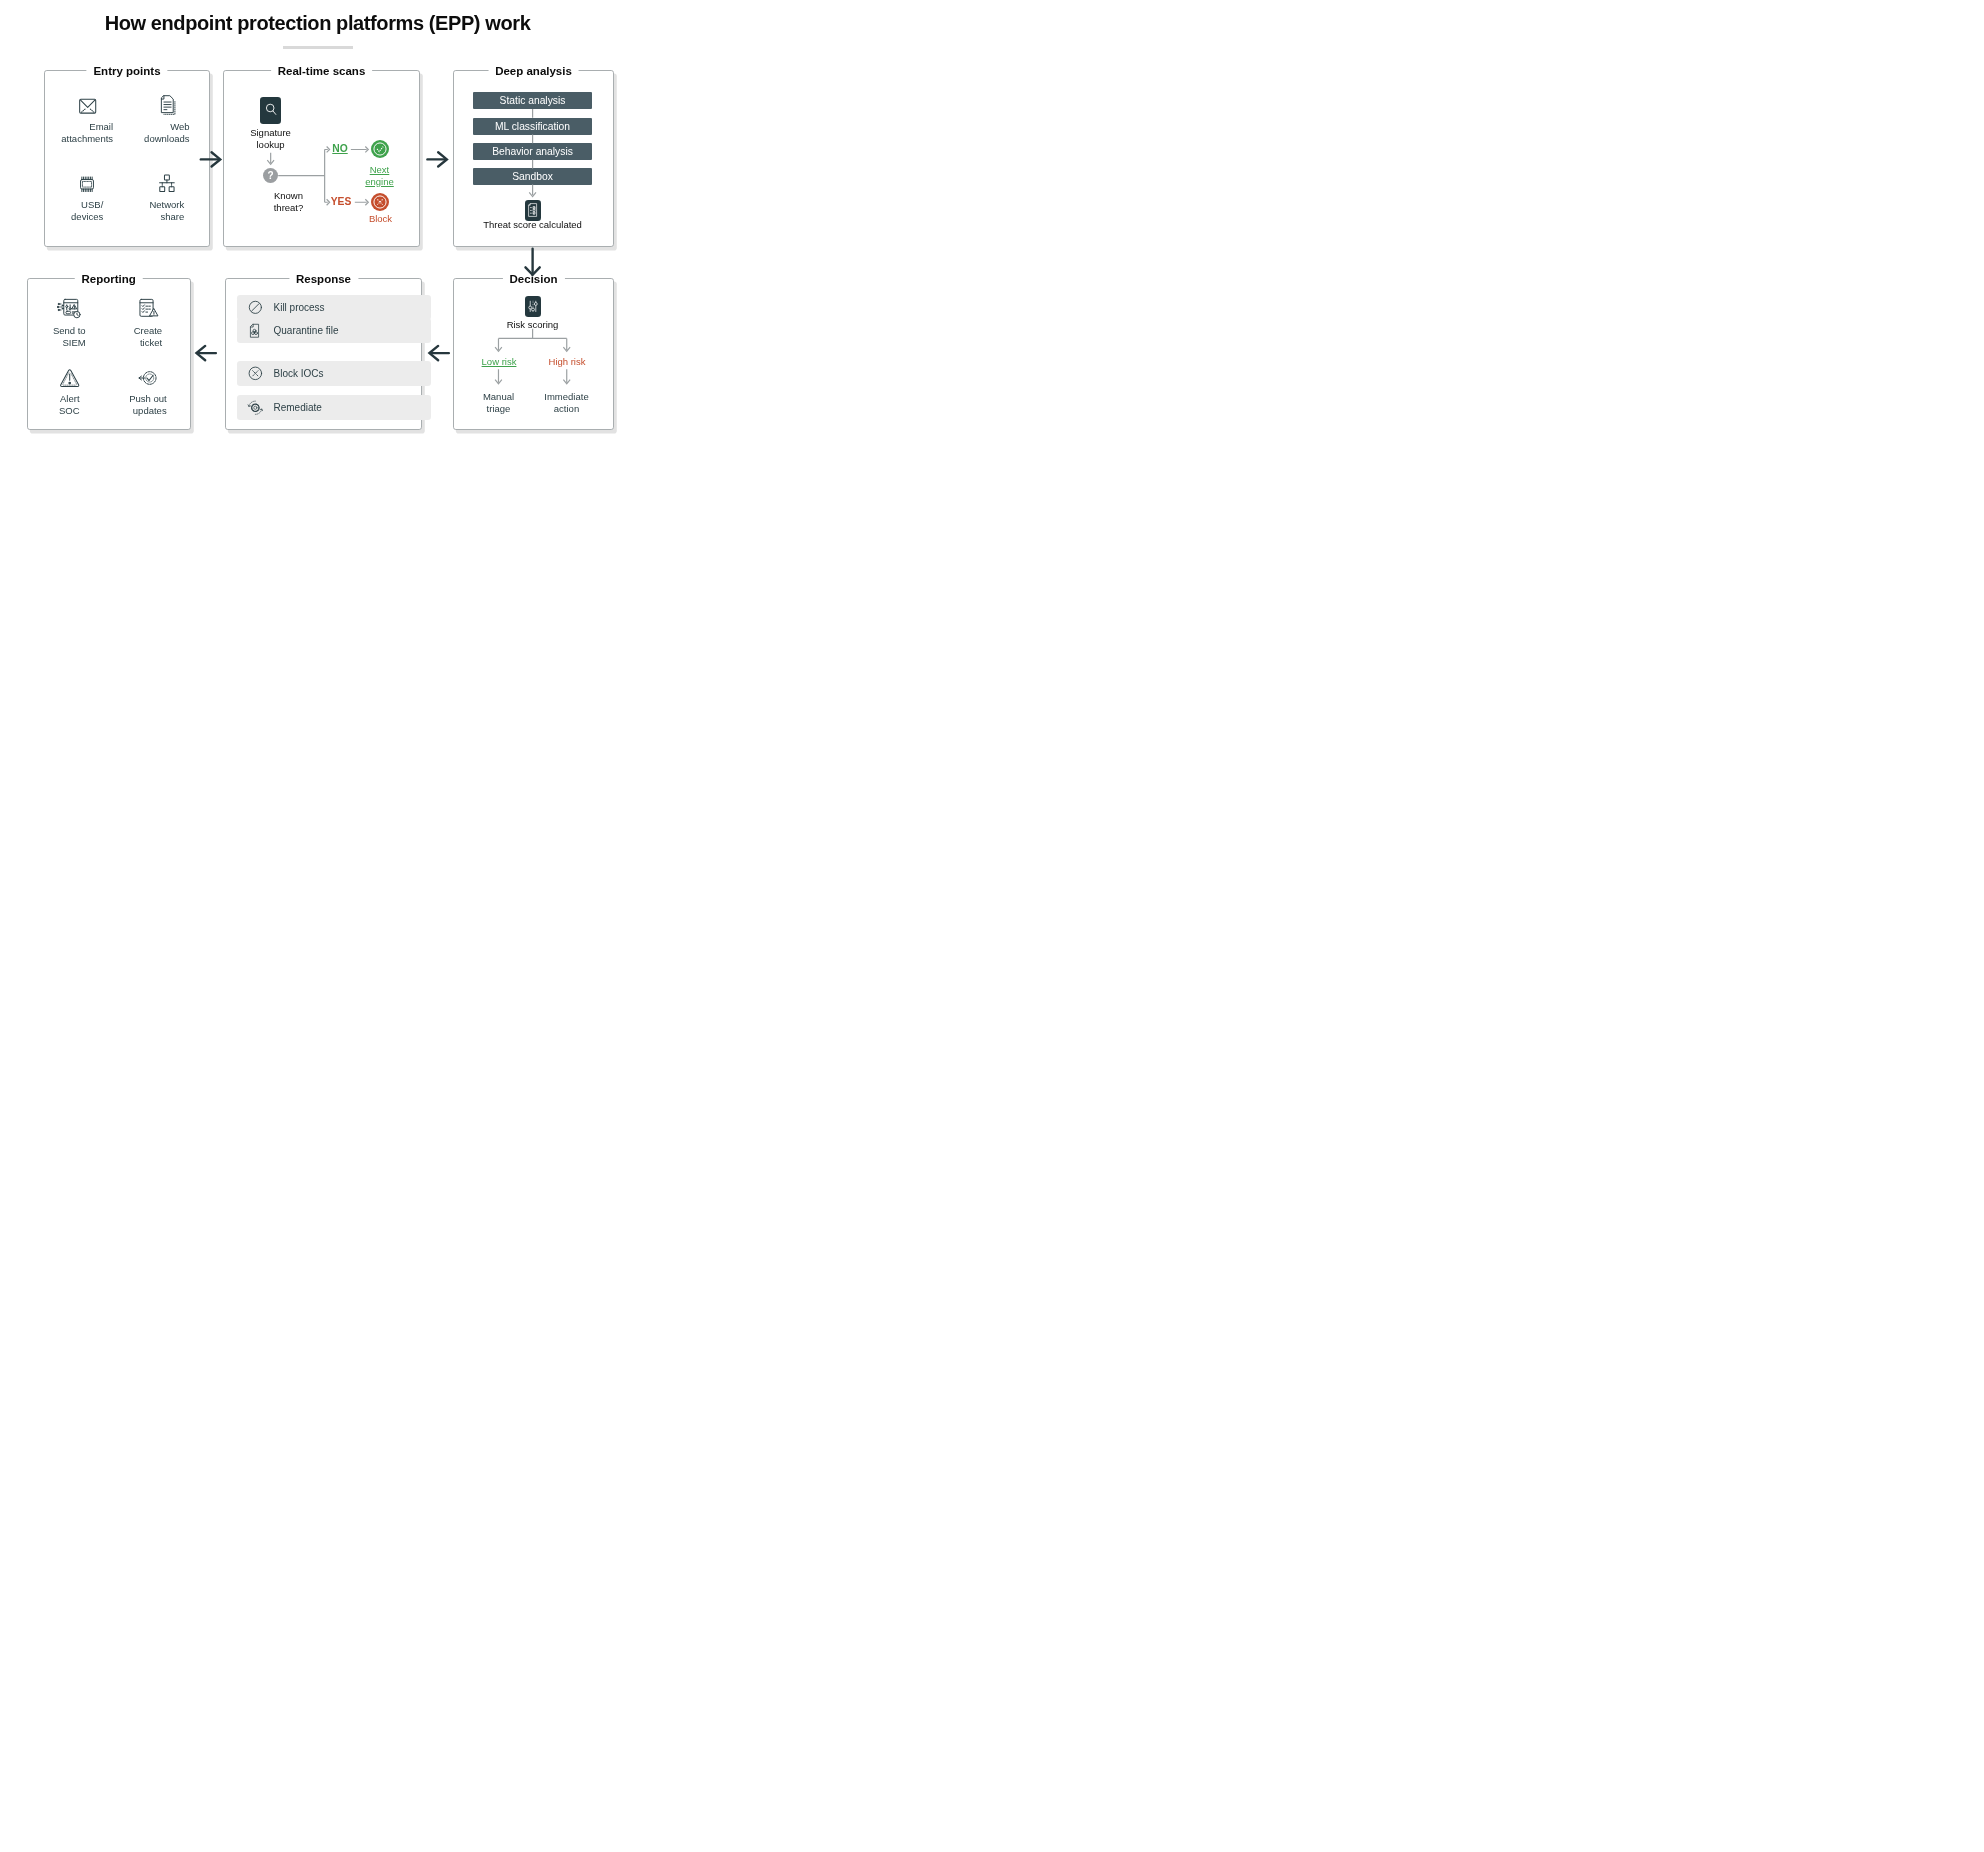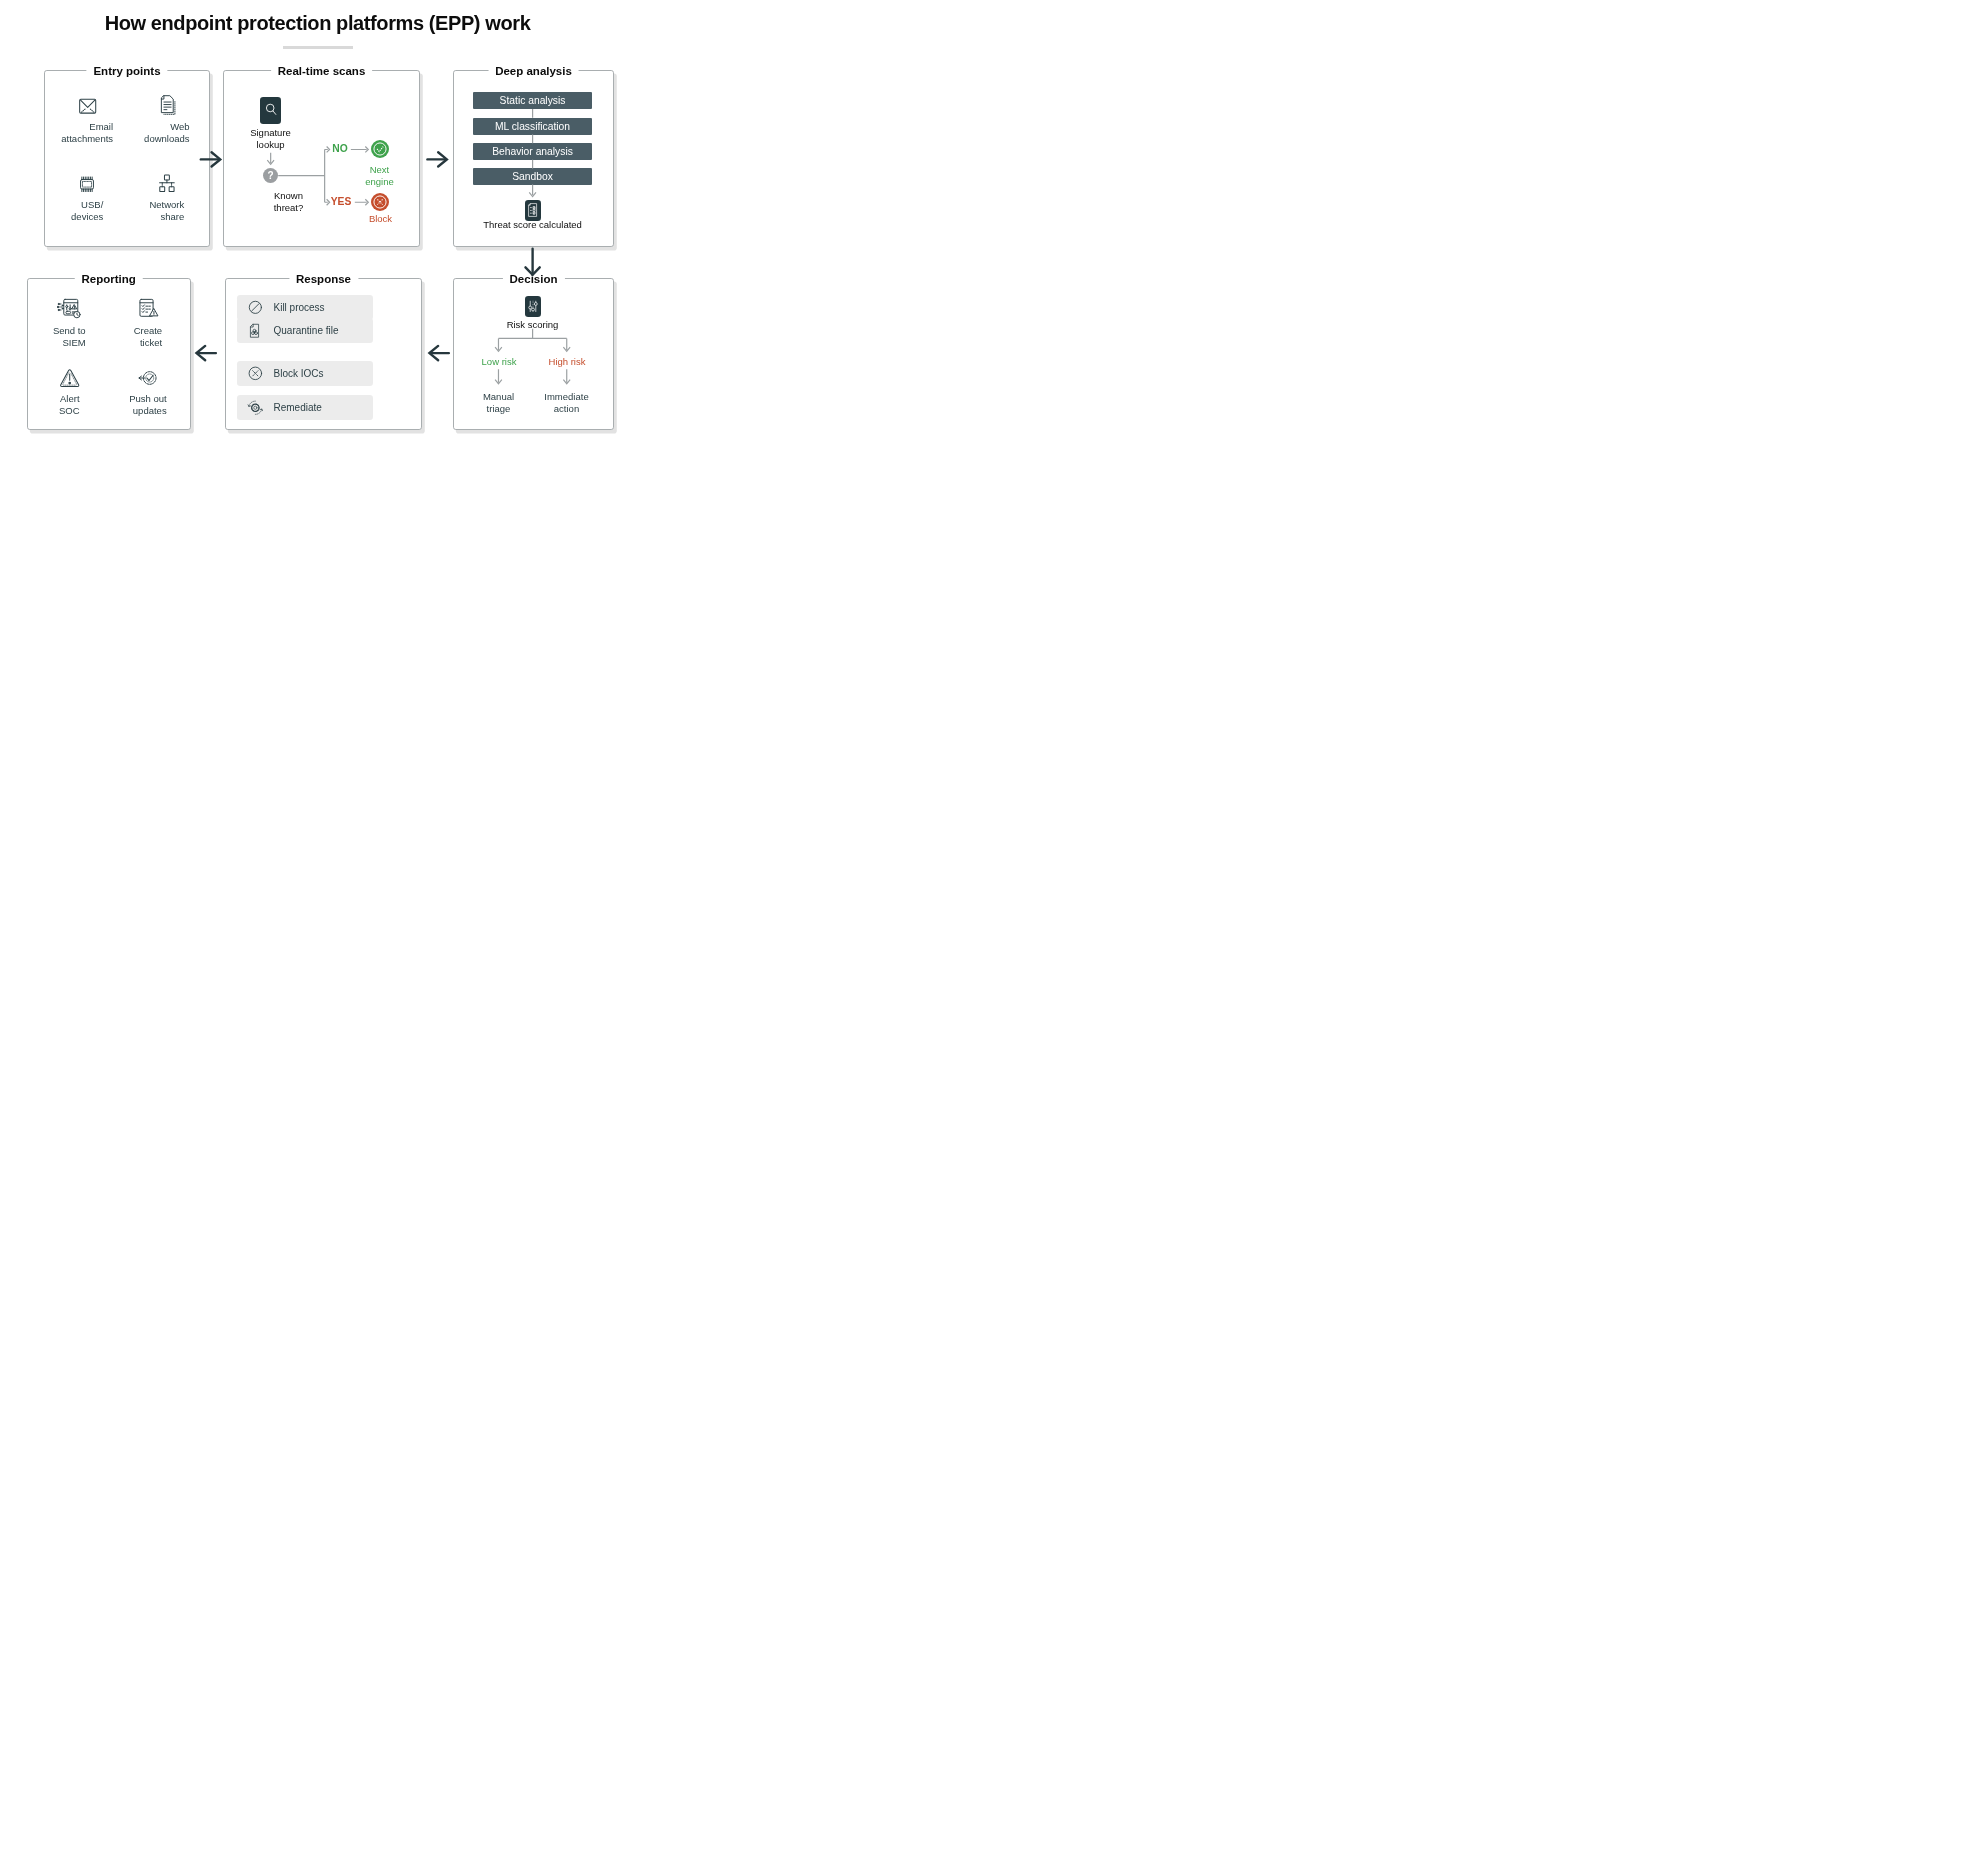--- a/index.html
+++ b/index.html
@@ -13,29 +13,29 @@
     padding:0 7.1px;font-size:11.5px;font-weight:700;color:#0b0b0b;white-space:nowrap;line-height:16px;}
   .ml{white-space:pre-line;}
   .grid2{position:absolute;left:0;right:0;top:0;bottom:0;display:flex;flex-wrap:wrap;box-sizing:border-box;}
   .cell{width:50%;height:50%;display:flex;flex-direction:column;align-items:center;box-sizing:border-box;gap:4px;}
   .cell-label{font-size:9.5px;line-height:12px;color:#2e4147;text-align:right;}
   .flow-label{font-size:9.5px;line-height:11.5px;color:#0f0f0f;text-align:center;}
   .icon-tile{background:#24383e;border-radius:3.2px;display:flex;align-items:center;justify-content:center;}
   .q-circle{width:15px;height:15px;border-radius:50%;background:#9b9ea1;color:#fff;font-size:10px;
     font-weight:700;display:flex;align-items:center;justify-content:center;}
   .result-circle{width:18px;height:18px;border-radius:50%;display:flex;align-items:center;justify-content:center;}
-  .green{color:#3fa24c;} .red{color:#c54e2d;}
+  .green{color:#3fa24c;text-decoration:underline;} .red{color:#c54e2d;}
   .bold-branch{font-size:10.3px;font-weight:700;line-height:12.7px;text-align:center;}
   .branch-result{font-size:9.5px;line-height:11.5px;text-align:center;}
   .pill{left:473px;width:119px;height:16.7px;border-radius:1px;background:#4a5d66;color:#fff;
     font-size:10.3px;display:flex;align-items:center;justify-content:center;}
   .center-label{left:453px;width:159px;text-align:center;font-size:9.5px;color:#0f0f0f;}
   .risk-word{width:60px;text-align:center;font-size:9.5px;line-height:12px;}
   .risk-action{width:71px;text-align:center;font-size:9.5px;line-height:11.5px;color:#2e4147;}
-  .resp-row{left:237px;width:136px;height:25.4px;background:#ececec;border-radius:3.2px;
+  .resp-row{left:237px;width:194px;height:25.4px;background:#ececec;border-radius:3.2px;
     display:flex;align-items:center;}
   .resp-icon{margin-left:9.5px;width:16.7px;height:16.7px;display:flex;align-items:center;justify-content:center;}
   .resp-label{margin-left:10.3px;font-size:10px;color:#2e4147;}
   svg.ln{position:absolute;left:0;top:0;pointer-events:none;}
   .ic{stroke:#2e4147;fill:none;stroke-width:2.3;stroke-linecap:round;stroke-linejoin:round;}
 </style>
 </head>
 <body>
 
 <div class="abs main-title">How endpoint protection platforms (EPP) work</div>

